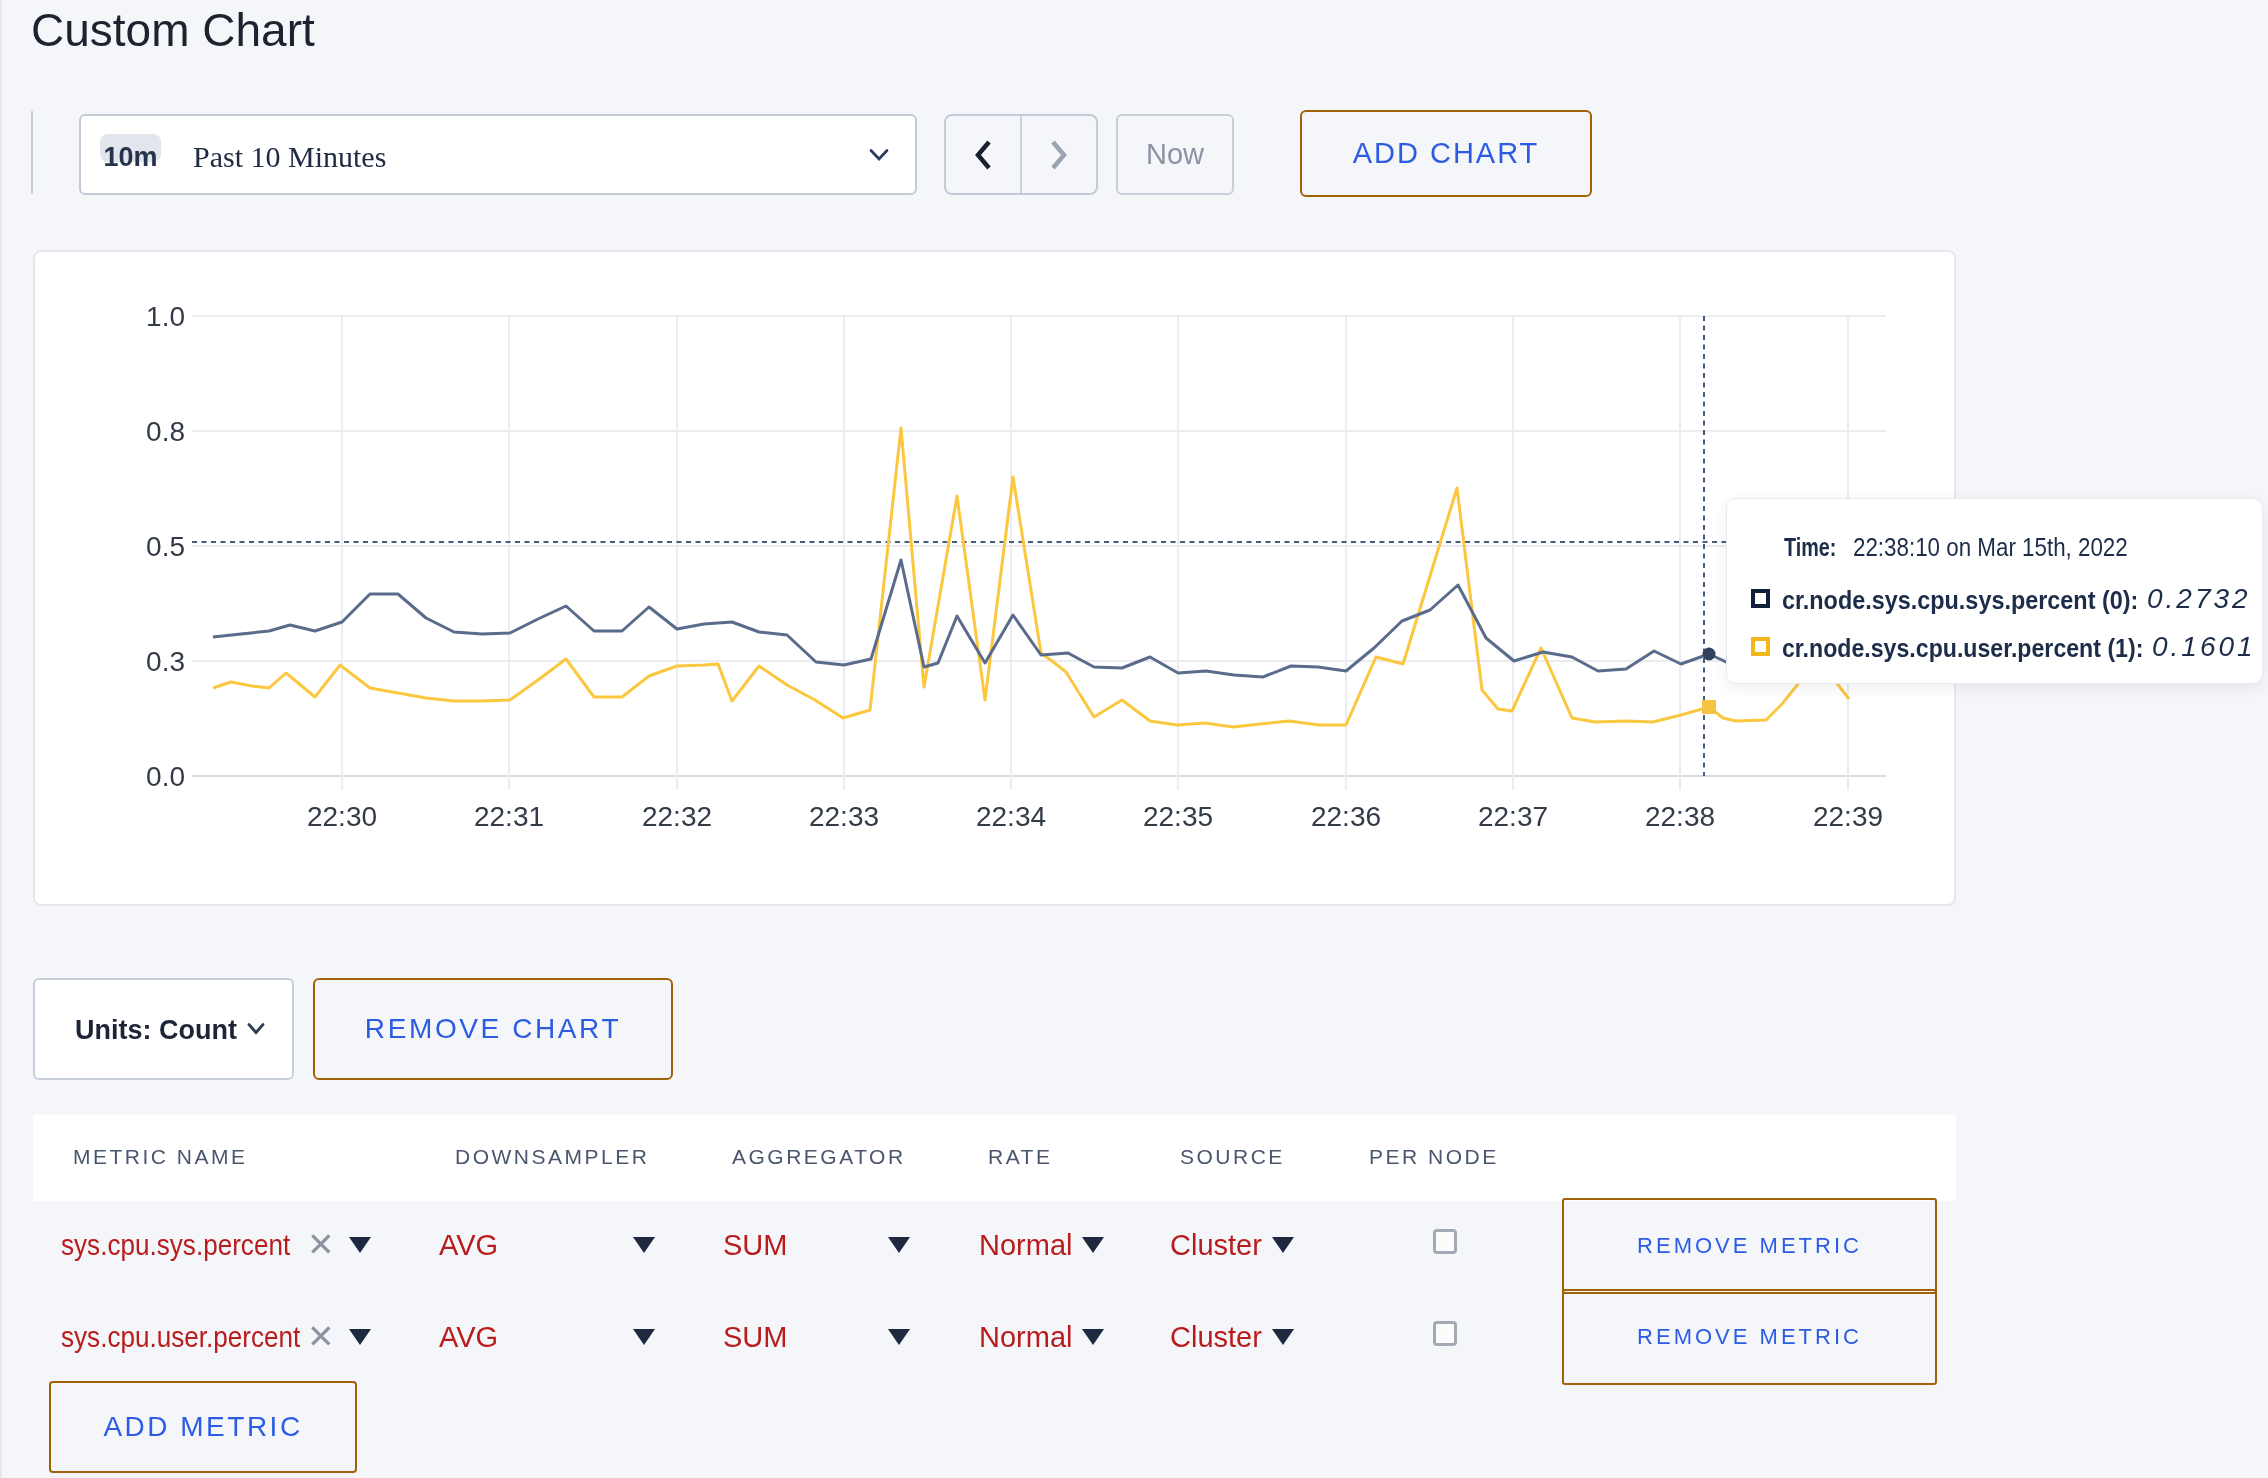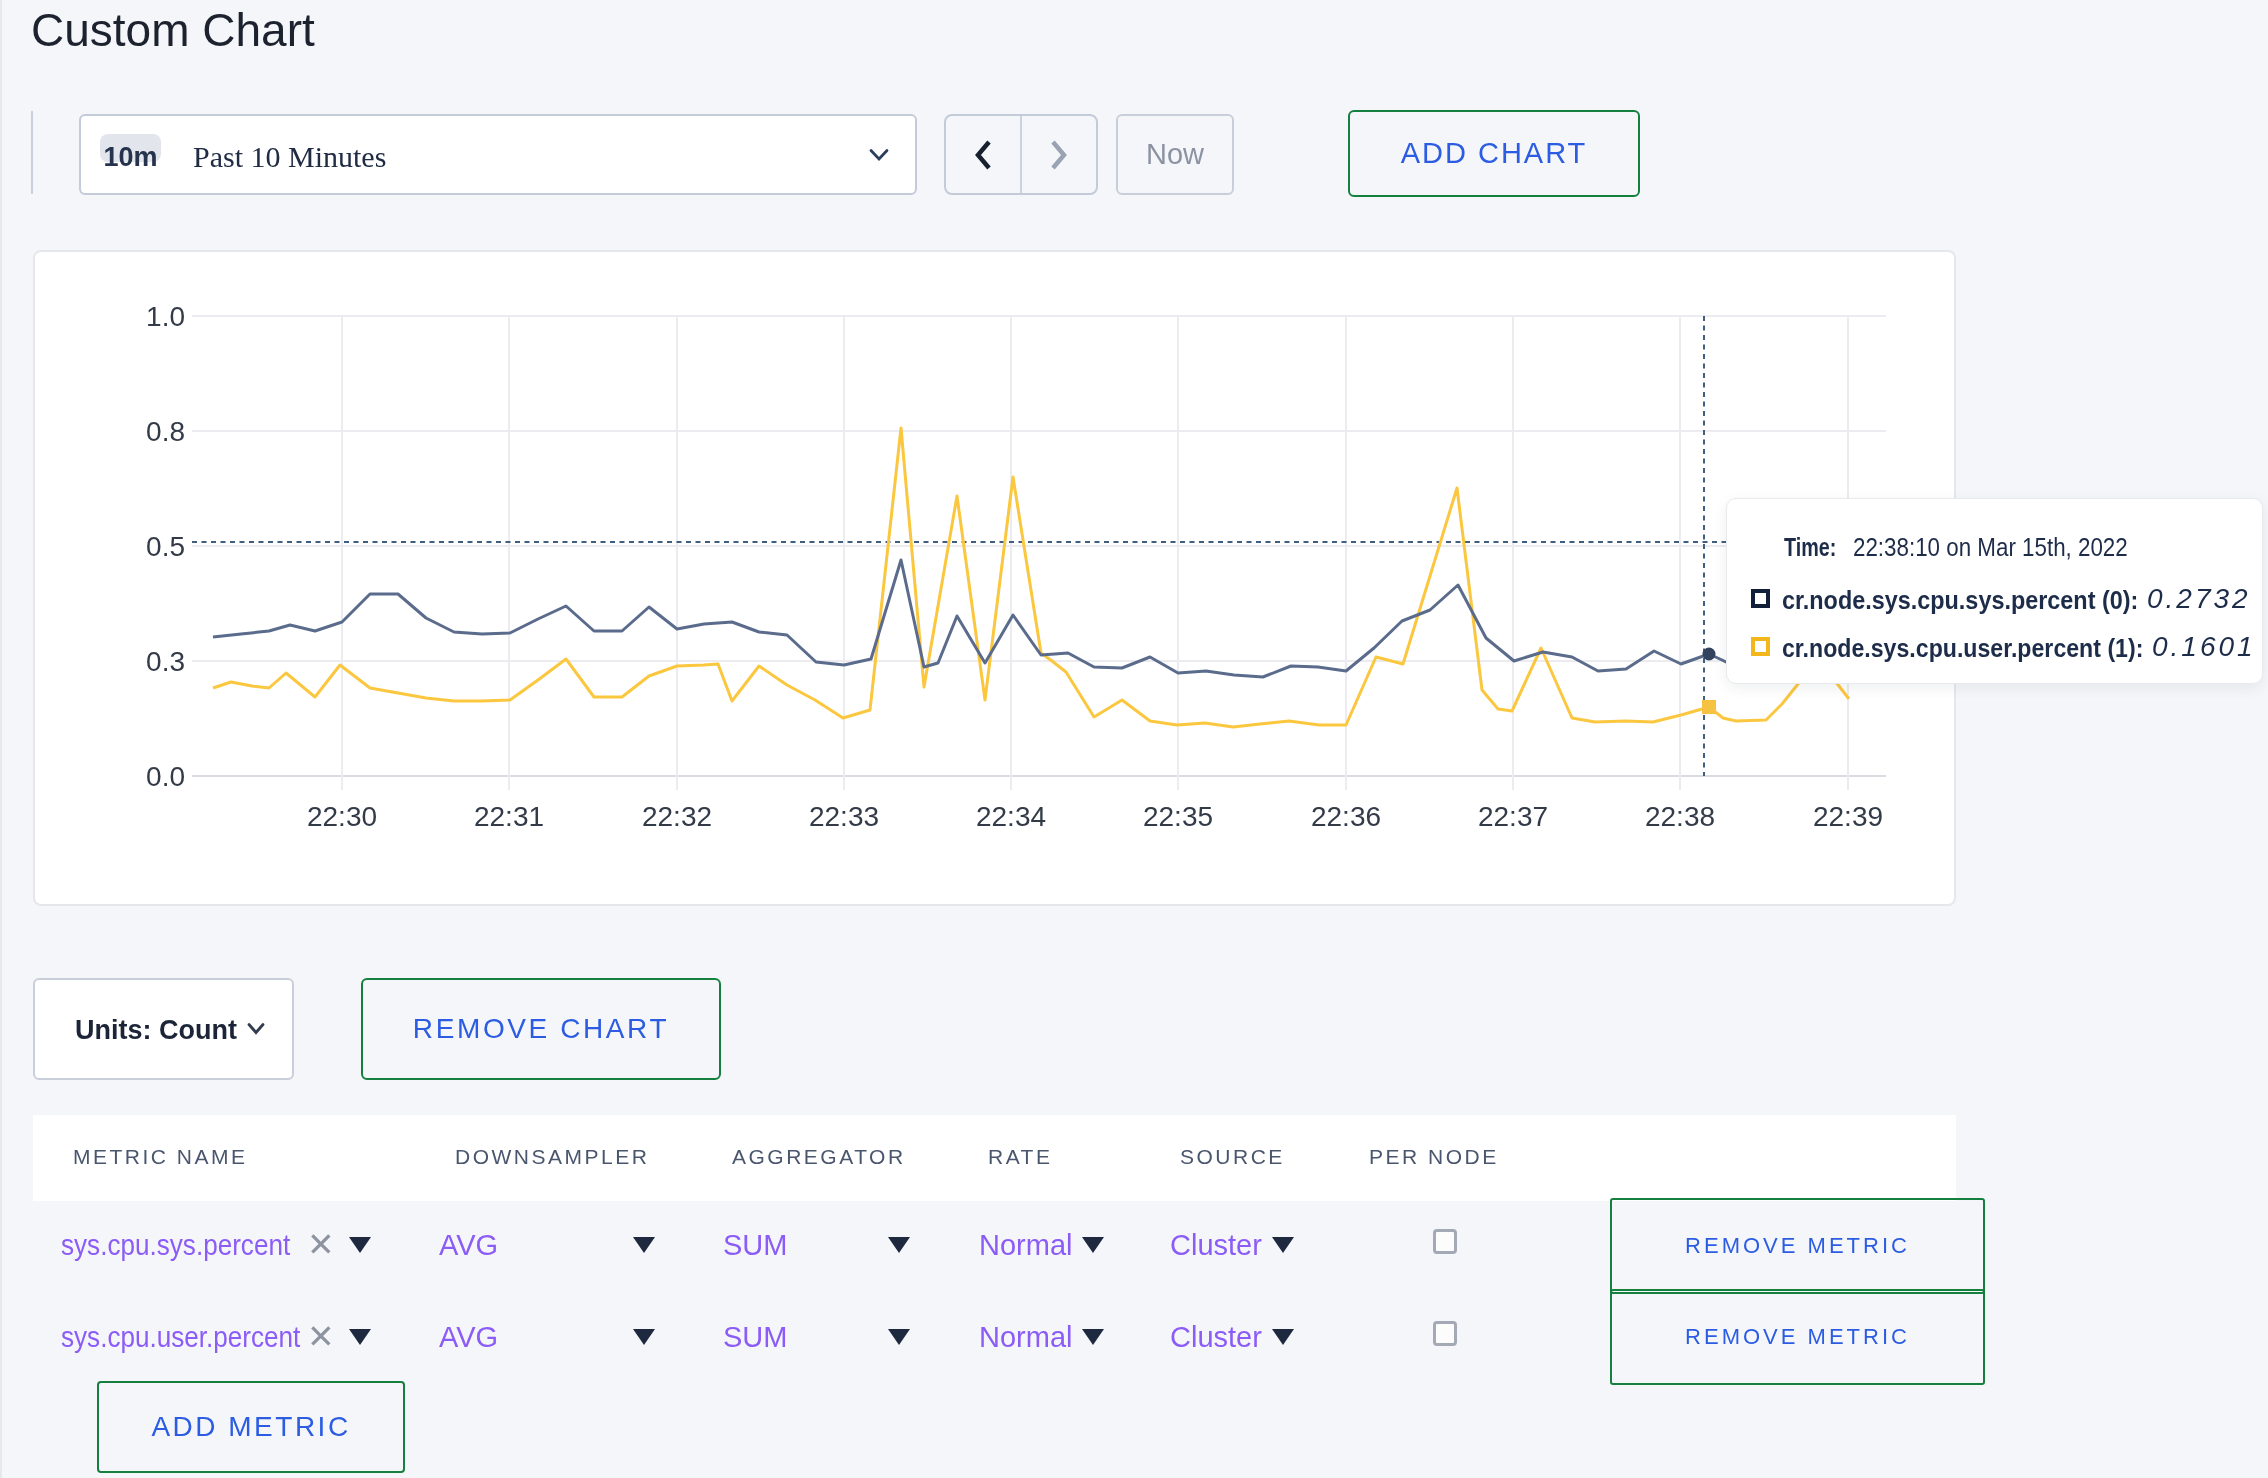--- a/index.html
+++ b/index.html
@@ -36,23 +36,23 @@
   }
   .arrows .half { flex:1; display:flex; align-items:center; justify-content:center; }
   .arrows .half:first-child { border-right:2px solid #ccd2dd; }
   .btn-now {
     position:absolute; left:1114px; top:114px; width:118px; height:81px;
     border:2px solid #c9cfda; border-radius:6px;
     text-align:center; line-height:77px;
     font-size:29px; color:#8b93a3;
   }
   .btn-outline-blue {
-    border:2px solid #15803d; border-radius:6px;
+    border:2px solid #a16207; border-radius:6px;
     display:flex; align-items:center; justify-content:center;
-    font-size:29px; color:#2b5ce2;margin-left:48px;
+    font-size:29px; color:#2b5ce2;
   }
   .btn-addchart { position:absolute; left:1298px; top:110px; width:292px; height:87px; letter-spacing:2px; }
   
   .panel {
     position:absolute; left:31px; top:250px; width:1923px; height:656px;
     background:#fff; border:2px solid #e5e7ec; border-radius:8px;
   }
   
   .tooltip {
     position:absolute; left:1724px; top:498px; width:537px; height:186px;
@@ -67,21 +67,21 @@
   
   .btn-units {
     position:absolute; left:31px; top:978px; width:261px; height:102px;
     background:#fff; border:2px solid #c9cfda; border-radius:6px;
   }
   .btn-units .t { position:absolute; left:40px; top:35px; font-size:27px; font-weight:700; color:#1c2538; }
   .btn-removechart { position:absolute; left:311px; top:978px; width:360px; height:102px; font-size:28px; letter-spacing:2.6px; }
   
   .thead { position:absolute; left:31px; top:1115px; width:1923px; height:86px; background:#fff; }
   .th { position:absolute; top:30px; font-size:21px; letter-spacing:2.5px; color:#4a566e; font-weight:400; white-space:nowrap; }
-  .cell { position:absolute; font-size:29px; color:#8b5cf6; white-space:nowrap; }
+  .cell { position:absolute; font-size:29px; color:#b91c1c; white-space:nowrap; }
   .xmark { position:absolute; color:#8d949f; font-size:33px; }
   .tri { position:absolute; width:0; height:0; border-left:11.5px solid transparent; border-right:11.5px solid transparent; border-top:16px solid #1e2940; }
   .cbx { position:absolute; left:1431px; width:24px; height:25px; border:3px solid #a3aab5; border-radius:4px; background:#fcfcfd; }
   .btn-removemetric { position:absolute; left:1560px; width:375px; height:96px; font-size:22px; letter-spacing:3px; border-radius:3px; }
   .btn-addmetric { position:absolute; left:47px; top:1381px; width:308px; height:92px; font-size:28px; letter-spacing:2.5px; border-radius:4px; }
 </style>
 </head>
 <body>
   <h1>Custom Chart</h1>
   <div class="vdiv"></div>

